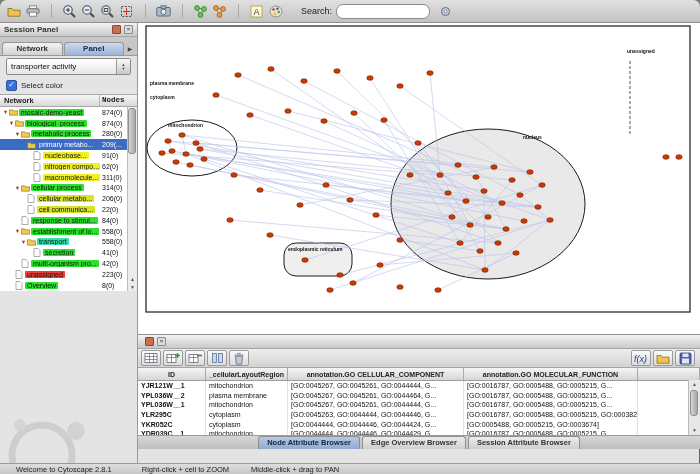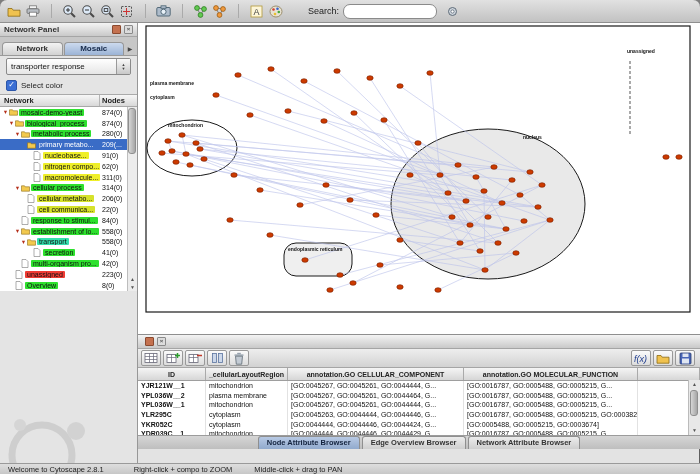--- a/index.html
+++ b/index.html
@@ -10,21 +10,21 @@
   .traffic{display:flex;gap:7px;padding-left:8px;z-index:2;}
   .light{width:9px;height:9px;border-radius:50%;border:1px solid rgba(0,0,0,.28);}
   .light.red{background:#f3604f;}
   .light.yellow{background:#f7bf3f;}
   .light.green{background:#3ec43e;}
   .wtitle{position:absolute;left:0;right:0;text-align:center;font-size:10px;font-weight:bold;color:#1b1b1b;}
   
   .toolbar{height:22px;flex:0 0 22px;background:linear-gradient(#e1e1e1,#c2c2c2);border-bottom:1px solid #8f8f8f;display:flex;align-items:center;padding:0 4px;}
   .tbicon{width:19px;height:18px;display:flex;align-items:center;justify-content:center;border-radius:3px;}
   .tb-sep{width:9px;height:14px;border-right:1px solid #aaa;margin-right:8px;}
-  .search-label{font-size:9px;color:#222;margin:0 4px 0 23px;text-align:right;}
+  .search-label{font-size:9px;color:#222;margin:0 4px 0 16px;text-align:right;}
   .search-input{width:78px;height:13px;font-size:8px;border:1px solid #8a8a8a;border-radius:7px;padding:0 7px;background:#fff;outline:none;font-family:inherit;}
   
   .content{flex:1;display:flex;min-height:0;}
   
   .control-panel{width:137px;flex:0 0 137px;background:#e4e4e4;border-right:1px solid #979797;display:flex;flex-direction:column;min-height:0;}
   .panel-header{height:13px;flex:0 0 13px;background:linear-gradient(#f4f4f4,#c9c9c9);border-bottom:1px solid #a5a5a5;display:flex;align-items:center;font-size:8px;font-weight:bold;color:#333;padding:0 4px;}
   .panel-header .ph-title{flex:1;}
   .ph-ic{width:7px;height:7px;border-radius:1px;margin-left:3px;flex:0 0 7px;}
   .ph-ic.red{background:#c4714f;border:1px solid #8a4a30;}
   .ph-ic.gray{background:#dcdcdc;border:1px solid #8a8a8a;font-size:6px;line-height:6px;text-align:center;color:#555;}
@@ -34,21 +34,21 @@
   .cp-tab-scroll{width:10px;flex:0 0 10px;font-size:6px;color:#444;text-align:center;padding-bottom:3px;}
   .ncs-label{font-size:8px;color:#222;padding:4px 6px 1px;}
   .dropdown{height:15px;margin:2px 6px 4px;border:1px solid #8a8a8a;border-radius:2px;background:linear-gradient(#ffffff,#e6e6e6);display:flex;align-items:center;font-size:8px;color:#111;}
   .dropdown .dd-text{flex:1;padding-left:4px;overflow:hidden;white-space:nowrap;}
   .dd-arrows{width:13px;flex:0 0 13px;height:100%;border-left:1px solid #9a9a9a;background:linear-gradient(#fafafa,#c8c8c8);display:flex;flex-direction:column;align-items:center;justify-content:center;font-size:4px;color:#444;line-height:4px;}
   .checkbox-row{display:flex;align-items:center;padding:0 6px;margin-bottom:3px;height:12px;}
   .checkbox{width:9px;height:9px;background:#3b6fd4;border:1px solid #2c56a8;border-radius:2px;color:#fff;font-size:8px;line-height:8px;text-align:center;}
   .checkbox-label{font-size:8px;margin-left:4px;color:#222;}
   .tree-header{height:11px;flex:0 0 11px;display:flex;background:linear-gradient(#f7f7f7,#d8d8d8);border-top:1px solid #aaa;border-bottom:1px solid #a8a8a8;font-size:7.5px;font-weight:bold;color:#222;}
   .tree-header .thn{flex:1;padding:1px 0 0 4px;border-right:1px solid #b5b5b5;}
-  .tree-header .thc{width:35px;flex:0 0 35px;padding:1px 0 16px 2px;}
+  .tree-header .thc{width:35px;flex:0 0 35px;padding:1px 0 16px 2px;font-family:Liberation Mono, monospace;}
   .tree-body{height:184px;flex:0 0 184px;background:#fff;position:relative;overflow:hidden;}
   .tree-row{height:10.8px;display:flex;align-items:center;font-size:7px;white-space:nowrap;overflow:hidden;}
   .tree-row.selected{background:#3a6cc6;}
   .tree-row.selected .tree-label,.tree-row.selected .tree-count{color:#fff;background:none;}
   .tree-arrow{width:7px;flex:0 0 7px;font-size:5.5px;color:#b5301b;text-align:center;}
   .tree-icon{width:10px;flex:0 0 10px;display:flex;align-items:center;}
   .tree-main{flex:1;display:flex;overflow:hidden;min-width:0;}
   .tree-label{padding:0 2px;color:#101010;border-radius:1px;}
   .tree-count{width:35px;flex:0 0 35px;color:#111;padding-left:2px;}
   .tree-scroll{position:absolute;top:0;right:0;bottom:0;width:9px;background:#ececec;border-left:1px solid #bdbdbd;}
@@ -80,21 +80,21 @@
   .col4{flex:1;border-right:none;}
   .at-scroll{position:absolute;top:12px;right:0;bottom:0;width:11px;background:#e8e8e8;border-left:1px solid #bbb;}
   .at-thumb{position:absolute;top:10px;left:1px;width:8px;height:26px;background:linear-gradient(90deg,#d6d6d6,#a6a6a6);border:1px solid #8f8f8f;border-radius:3px;box-sizing:border-box;}
   .at-sarrow{position:absolute;left:0;width:11px;height:9px;font-size:5px;text-align:center;color:#555;line-height:9px;}
   
   .browser-tabs{height:13px;flex:0 0 13px;background:linear-gradient(#d6d6d6,#bebebe);border-top:1px solid #9c9c9c;display:flex;justify-content:center;align-items:flex-end;gap:2px;}
   .btab{font-size:7.5px;font-weight:bold;padding:1px 8px 2px;border:1px solid #8f8f8f;border-bottom:none;border-radius:3px 3px 0 0;background:linear-gradient(#ececec,#cfcfcf);color:#333;white-space:nowrap;}
   .btab.active{background:linear-gradient(#b7c9e4,#91aacd);color:#13233e;}
   
   .statusbar{height:10px;flex:0 0 10px;background:linear-gradient(#dedede,#c7c7c7);border-top:1px solid #9a9a9a;display:flex;align-items:center;font-size:7.5px;color:#222;}
-  .statusbar .s1{margin-left:8px;}
+  .statusbar .s1{margin-left:16px;}
   .statusbar .s2{margin-left:30px;}
   .statusbar .s3{margin-left:22px;}
 </style>
 </head>
 <body>
 
 <div class="window">
 
 
   <div class="toolbar">
@@ -196,31 +196,31 @@
             <circle cx="6.5" cy="6.5" r="1.6" fill="#fff" stroke="#5d6a77" stroke-width="0.8"></circle>
           </svg>
         </span>
       </span>
   </div>
 
   <div class="content">
 
     <div class="control-panel">
       <div class="panel-header">
-        <span class="ph-title">Network Panel</span>
+        <span class="ph-title">Session Panel</span>
         <span class="ph-ic red"></span>
         <span class="ph-ic gray">×</span>
       </div>
       <div class="cp-tabs">
           <div class="cp-tab">Network</div>
-          <div class="cp-tab active">Mosaic</div>
+          <div class="cp-tab active">Panel</div>
           <span class="cp-tab-scroll">▶</span>
         </div>
       <div class="dropdown">
-        <span class="dd-text">transporter response</span>
+        <span class="dd-text">transporter activity</span>
         <span class="dd-arrows">
             <span>▲</span>
             <span>▼</span>
           </span>
       </div>
       <div class="checkbox-row">
         <span class="checkbox">✓</span>
         <span class="checkbox-label">Select color</span>
       </div>
       <div class="tree-header">
@@ -715,25 +715,25 @@
             <span class="at-sarrow" style="top:0;">▲</span>
             <span class="at-thumb"></span>
             <span class="at-sarrow" style="bottom:0;">▼</span>
           </div>
         </div>
       </div>
 
       <div class="browser-tabs">
           <div class="btab active">Node Attribute Browser</div>
           <div class="btab">Edge Overview Browser</div>
-          <div class="btab">Network Attribute Browser</div>
+          <div class="btab">Session Attribute Browser</div>
         </div>
 
     </div>
   </div>
 
   <div class="statusbar">
     <span class="s1">Welcome to Cytoscape 2.8.1</span>
-    <span class="s2">Right-click + compo to ZOOM</span>
+    <span class="s2">Right-click + cell to ZOOM</span>
     <span class="s3">Middle-click + drag to PAN</span>
   </div>
 
 </div>
 
 </body></html>

